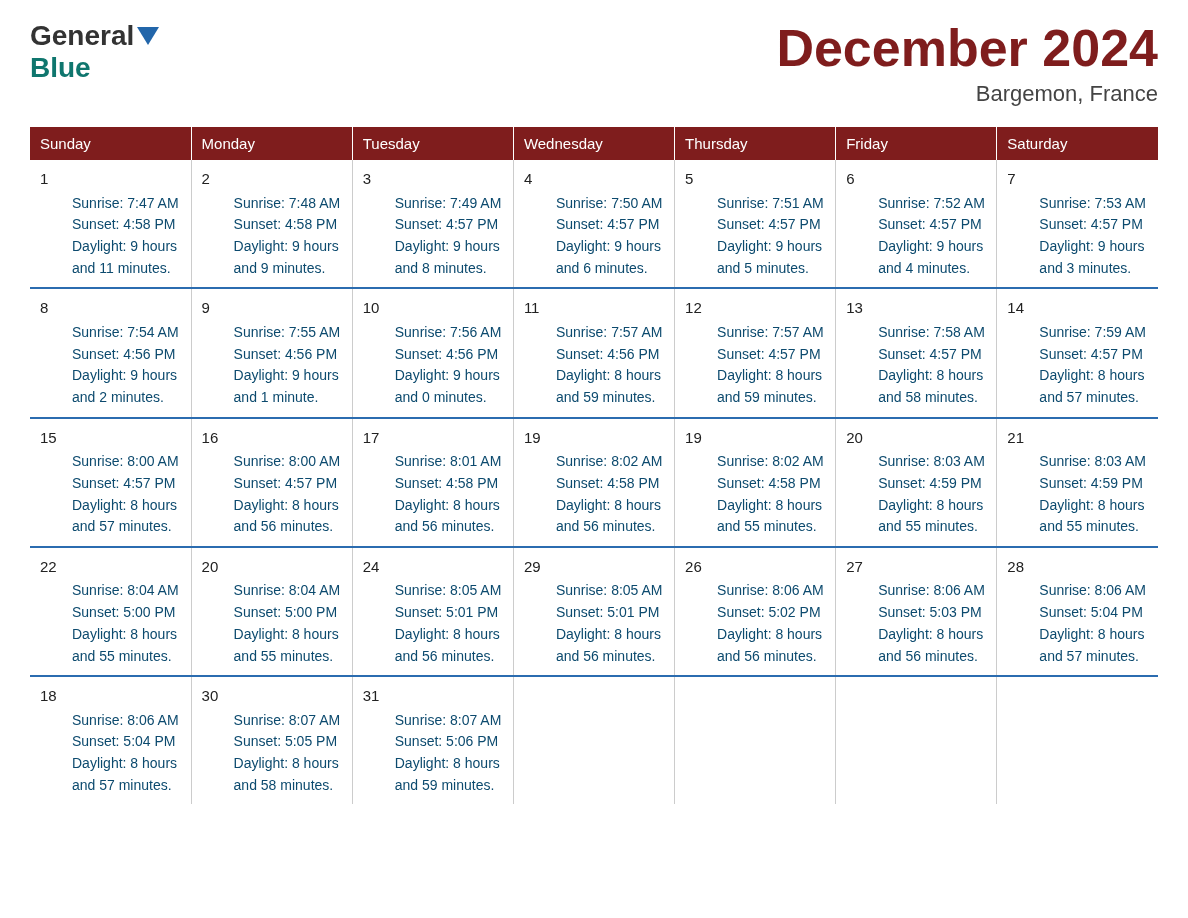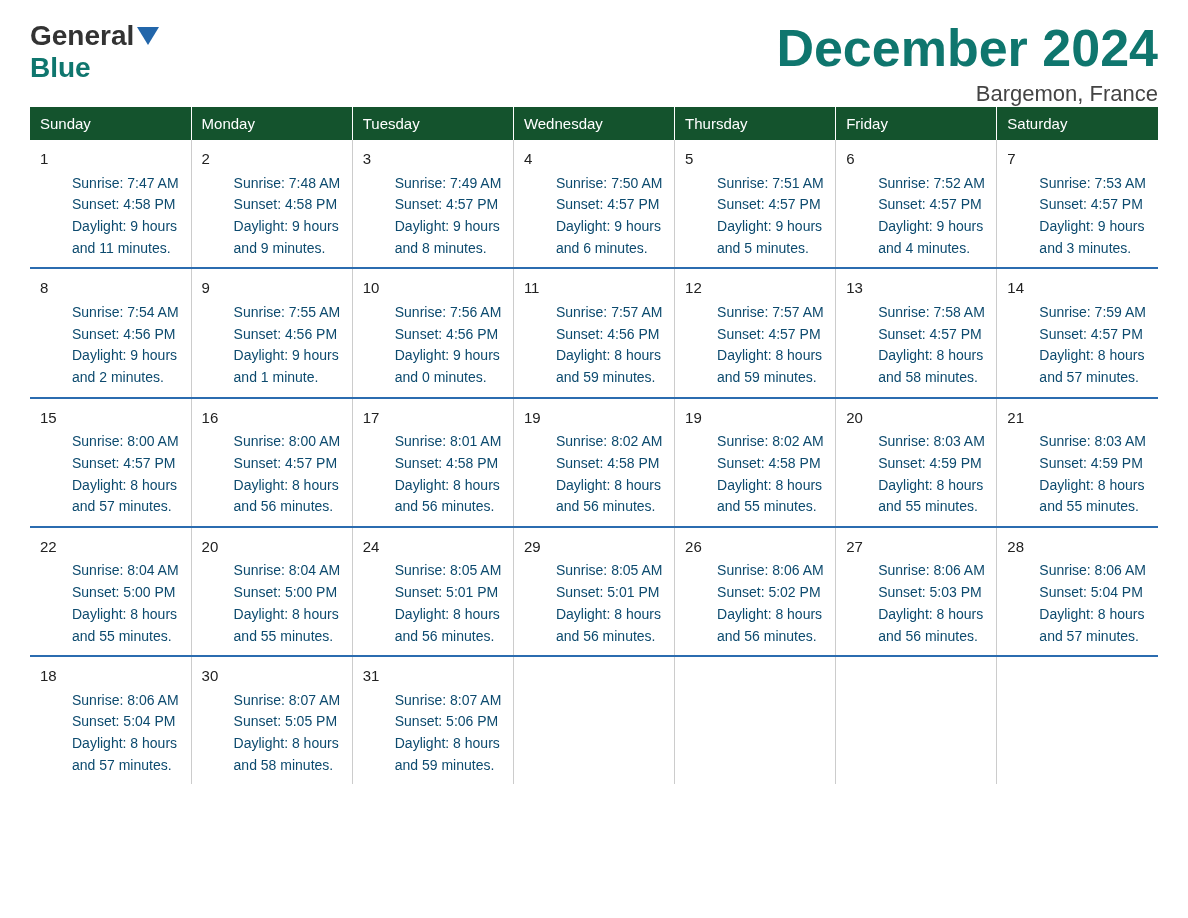--- a/index.html
+++ b/index.html
@@ -7,52 +7,53 @@
       font-family: Arial, sans-serif;
       background: #fff;
       padding: 20px 30px;
       width: 1188px;
       min-height: 918px;
     }
     .header {
       display: flex;
       justify-content: space-between;
       align-items: flex-start;
+      margin-bottom: 20px;
     }
     .logo {
       display: flex;
       flex-direction: column;
       align-items: flex-start;
     }
     .logo-line1 {
       display: flex;
       align-items: center;
     }
     .title-block {
       text-align: right;
     }
     .title-block h1 {
       font-size: 52px;
       font-weight: bold;
-      color: #0f766e;
+      color: #7f1d1d;
       line-height: 1.1;
     }
     .title-block h2 {
       font-size: 22px;
       font-weight: normal;
       color: #444;
       margin-top: 4px;
     }
     table {
       width: 100%;
       border-collapse: collapse;
       font-size: 13.5px;
     }
     thead tr th {
-      background-color: #14532d;
+      background-color: #7f1d1d;
       color: #fff;
       padding: 8px 10px;
       text-align: left;
       font-size: 15px;
       font-weight: normal;
       border-right: 1px solid #fff;
     }
     thead tr th:last-child {
       border-right: none;
       margin-top: 9px;

